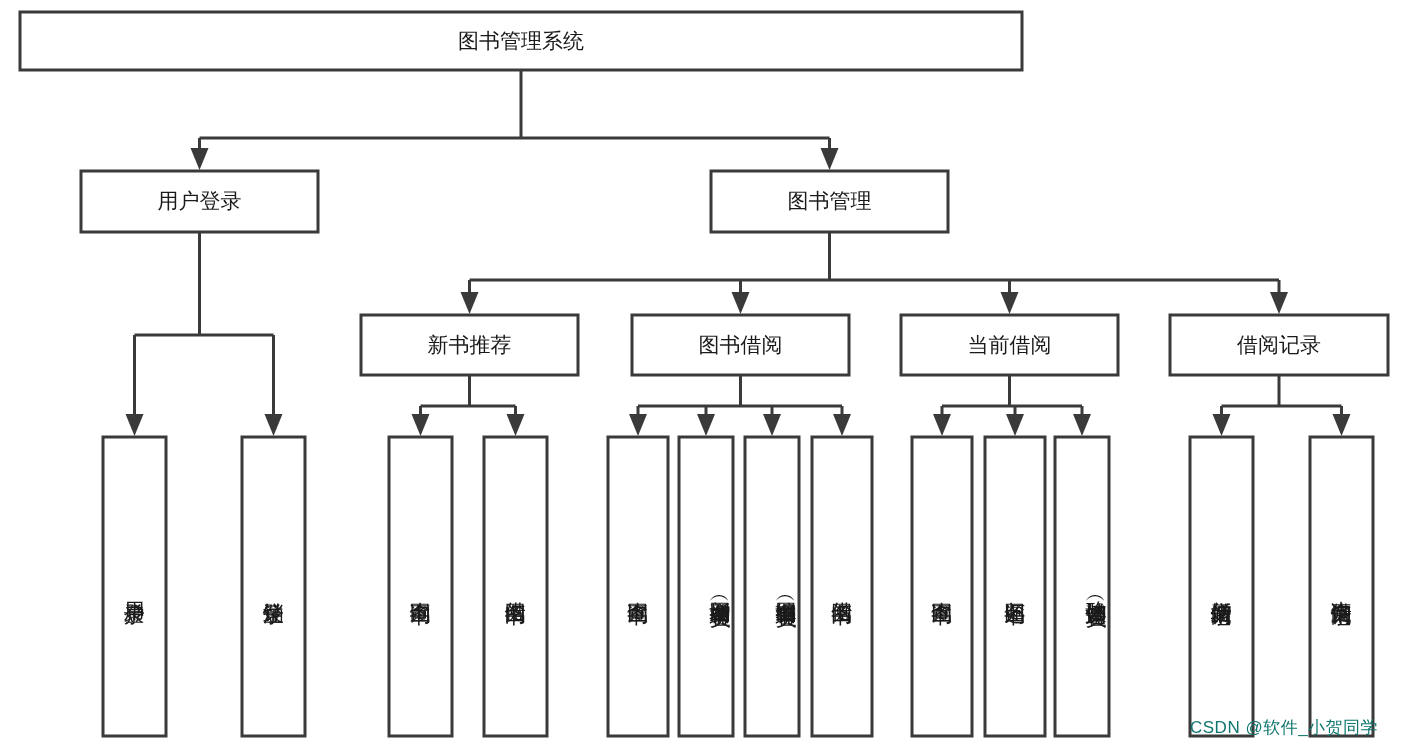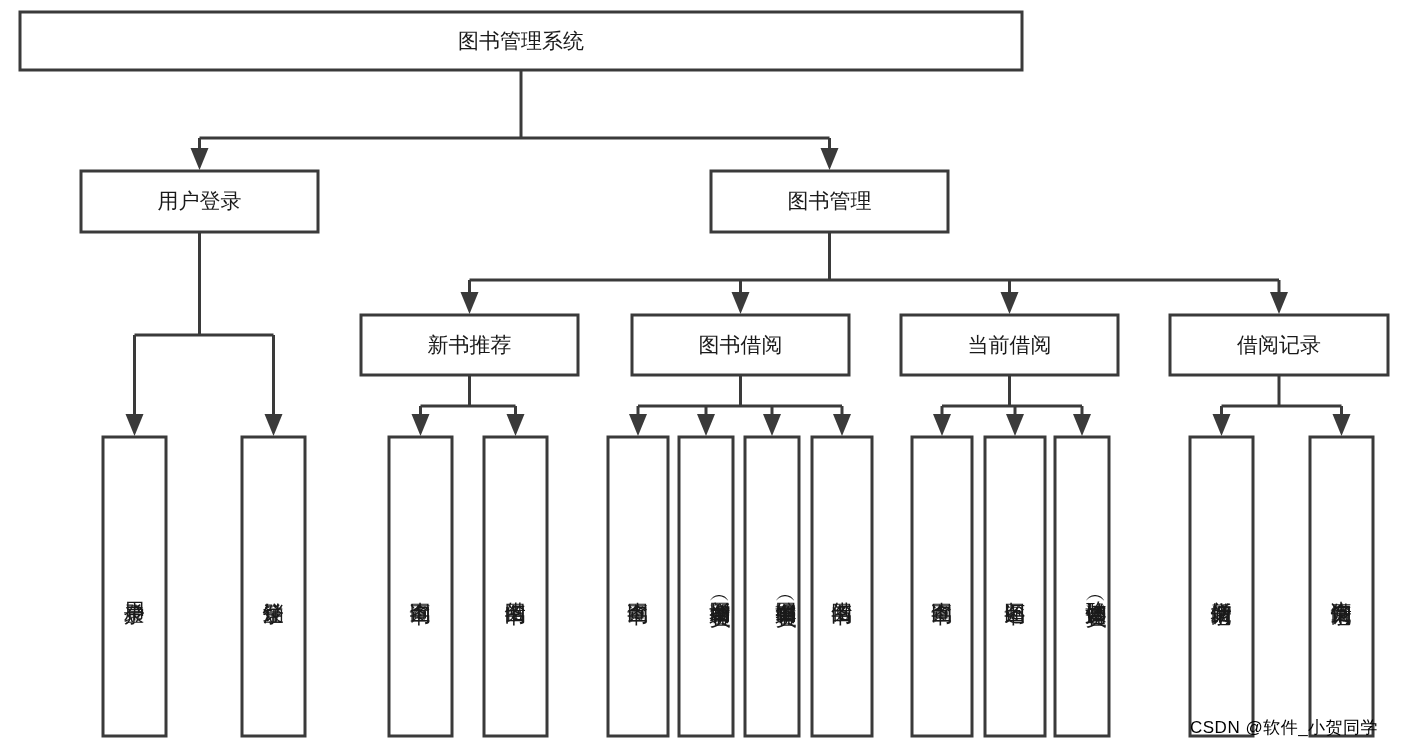--- a/index.html
+++ b/index.html
@@ -65,21 +65,21 @@
   }
   .leaf-label-wrap.top-align {
     align-items: flex-start;
     padding-top: 4px;
     box-sizing: border-box;
   }
   .watermark {
     position: absolute;
     font-family: "Liberation Sans", sans-serif;
     font-size: 17px;
-    color: #000000;
+    color: #0f766e;
     white-space: nowrap;
     letter-spacing: 0.5px;
   }
 </style>
 </head>
 <body>
 
 <div id="diagram-root">
 
   <svg id="tree-svg" viewBox="0 0 1405 747" xmlns="http://www.w3.org/2000/svg">

